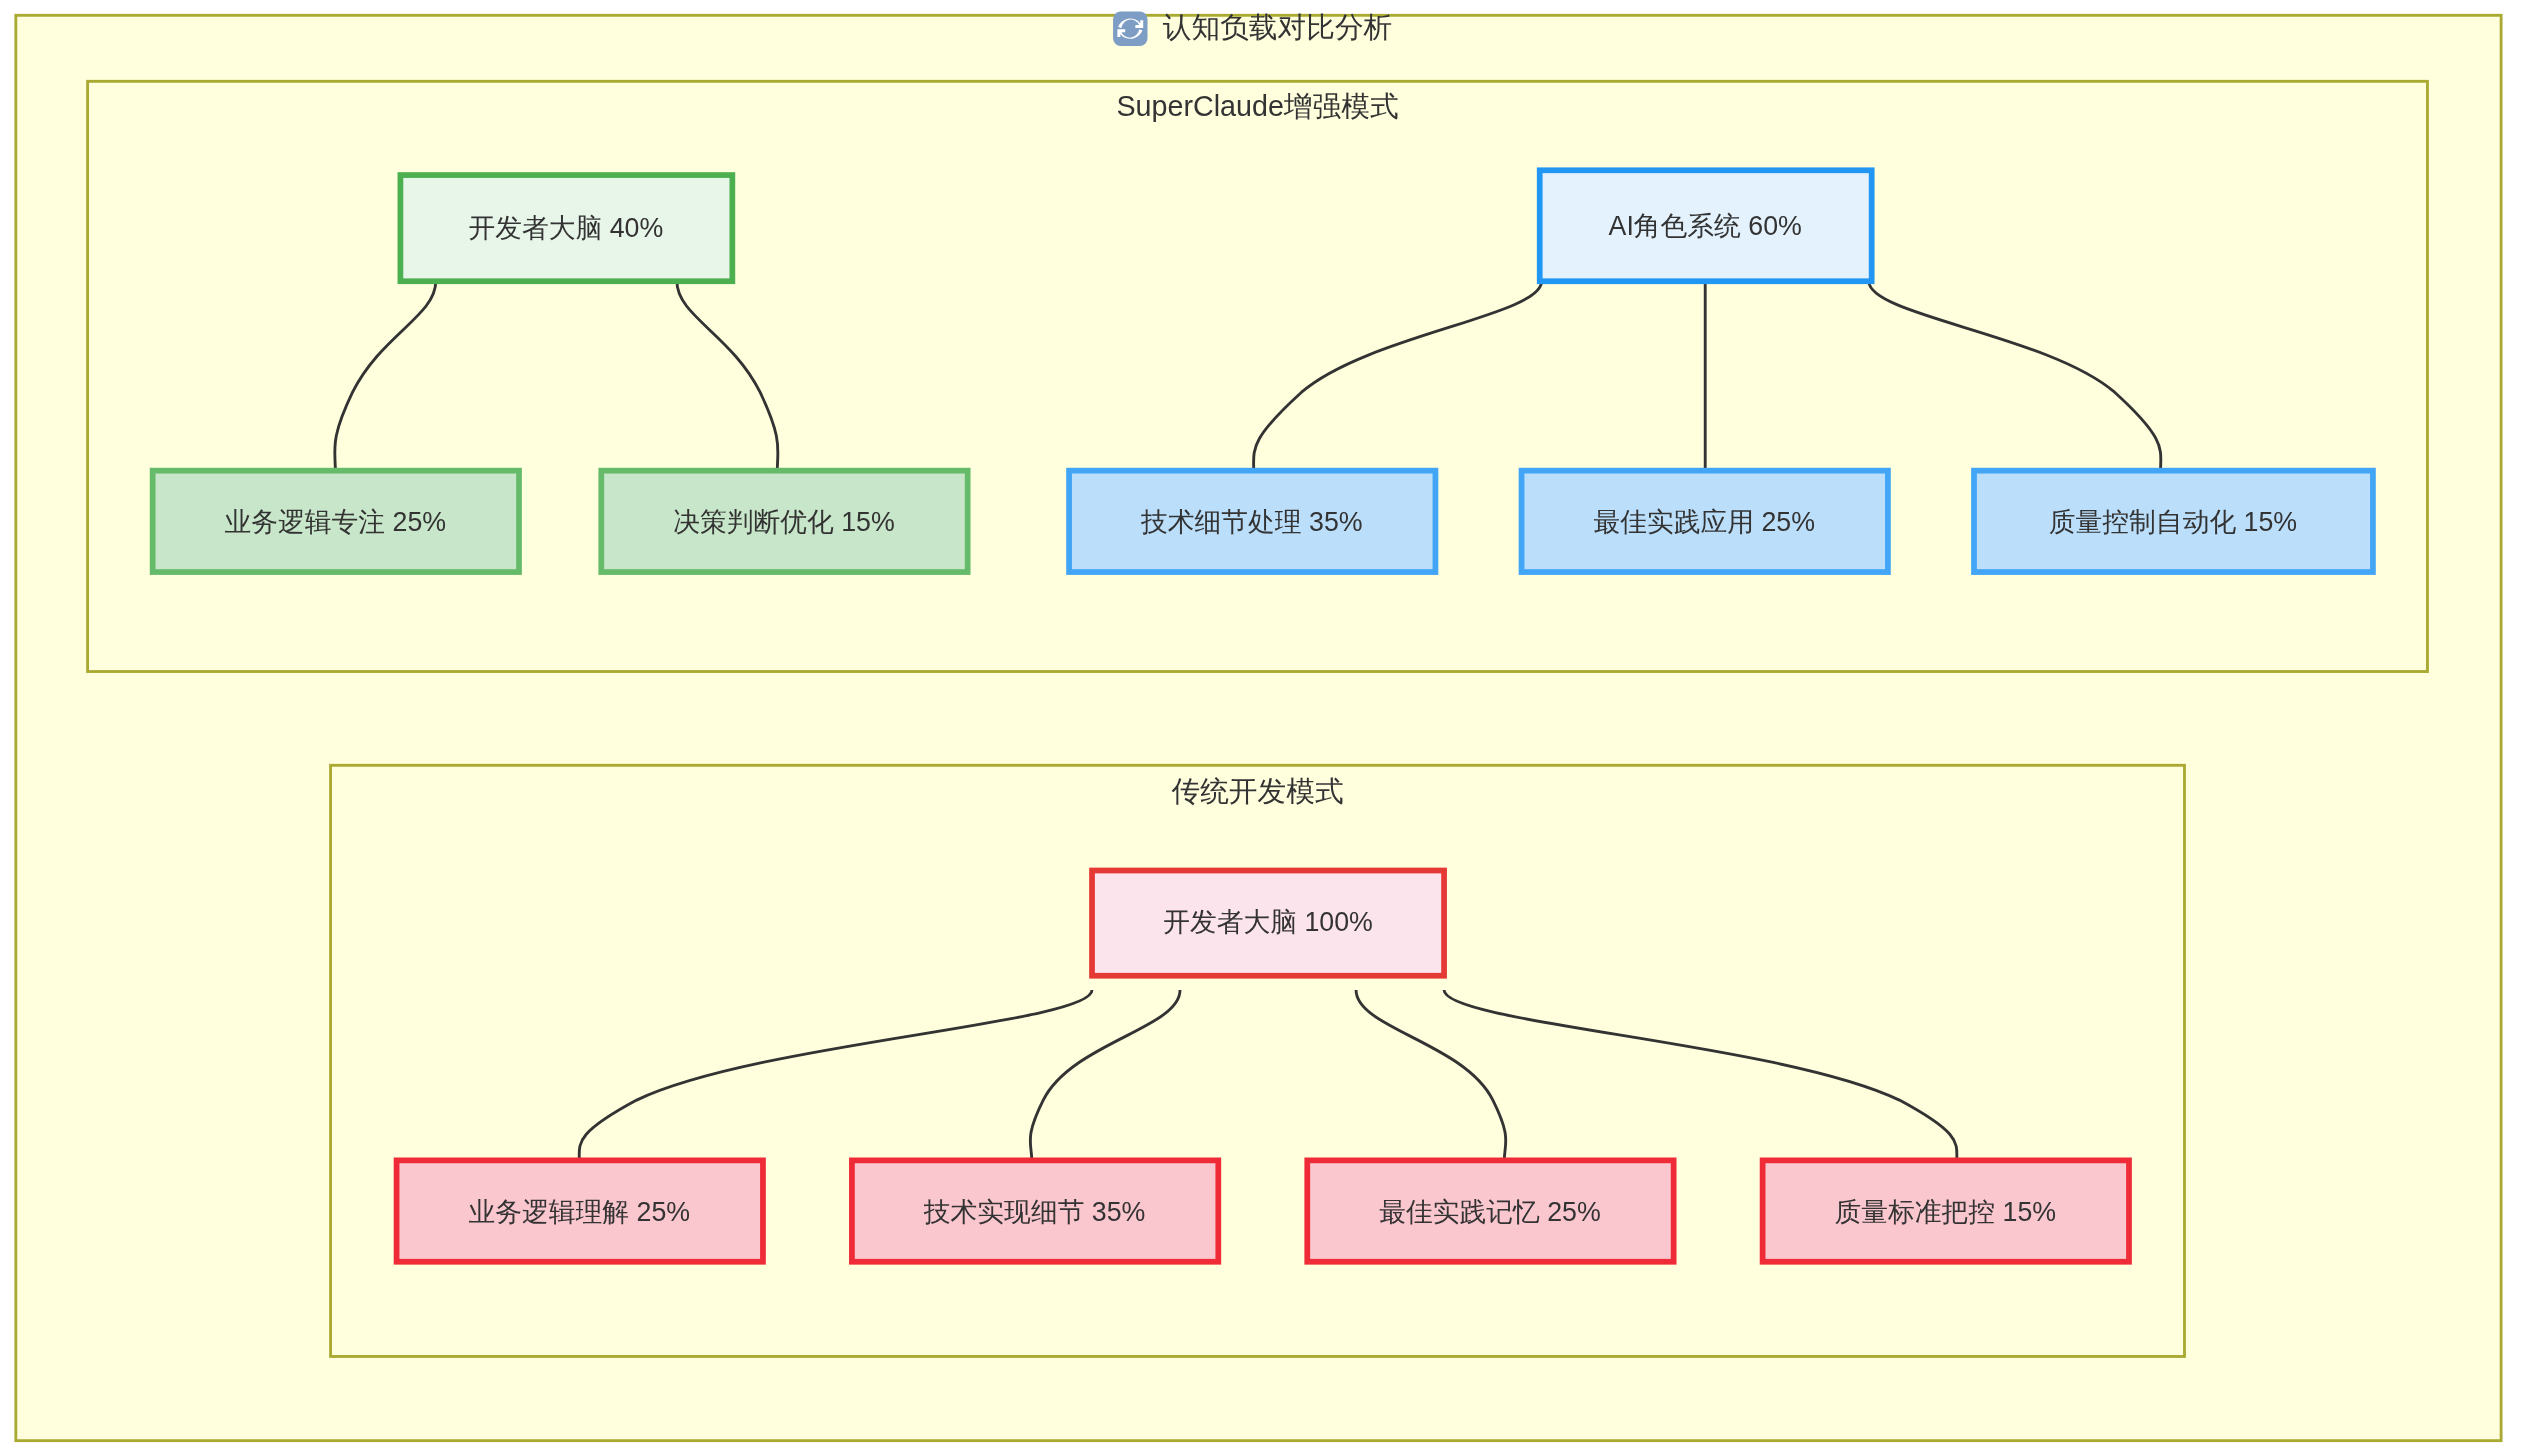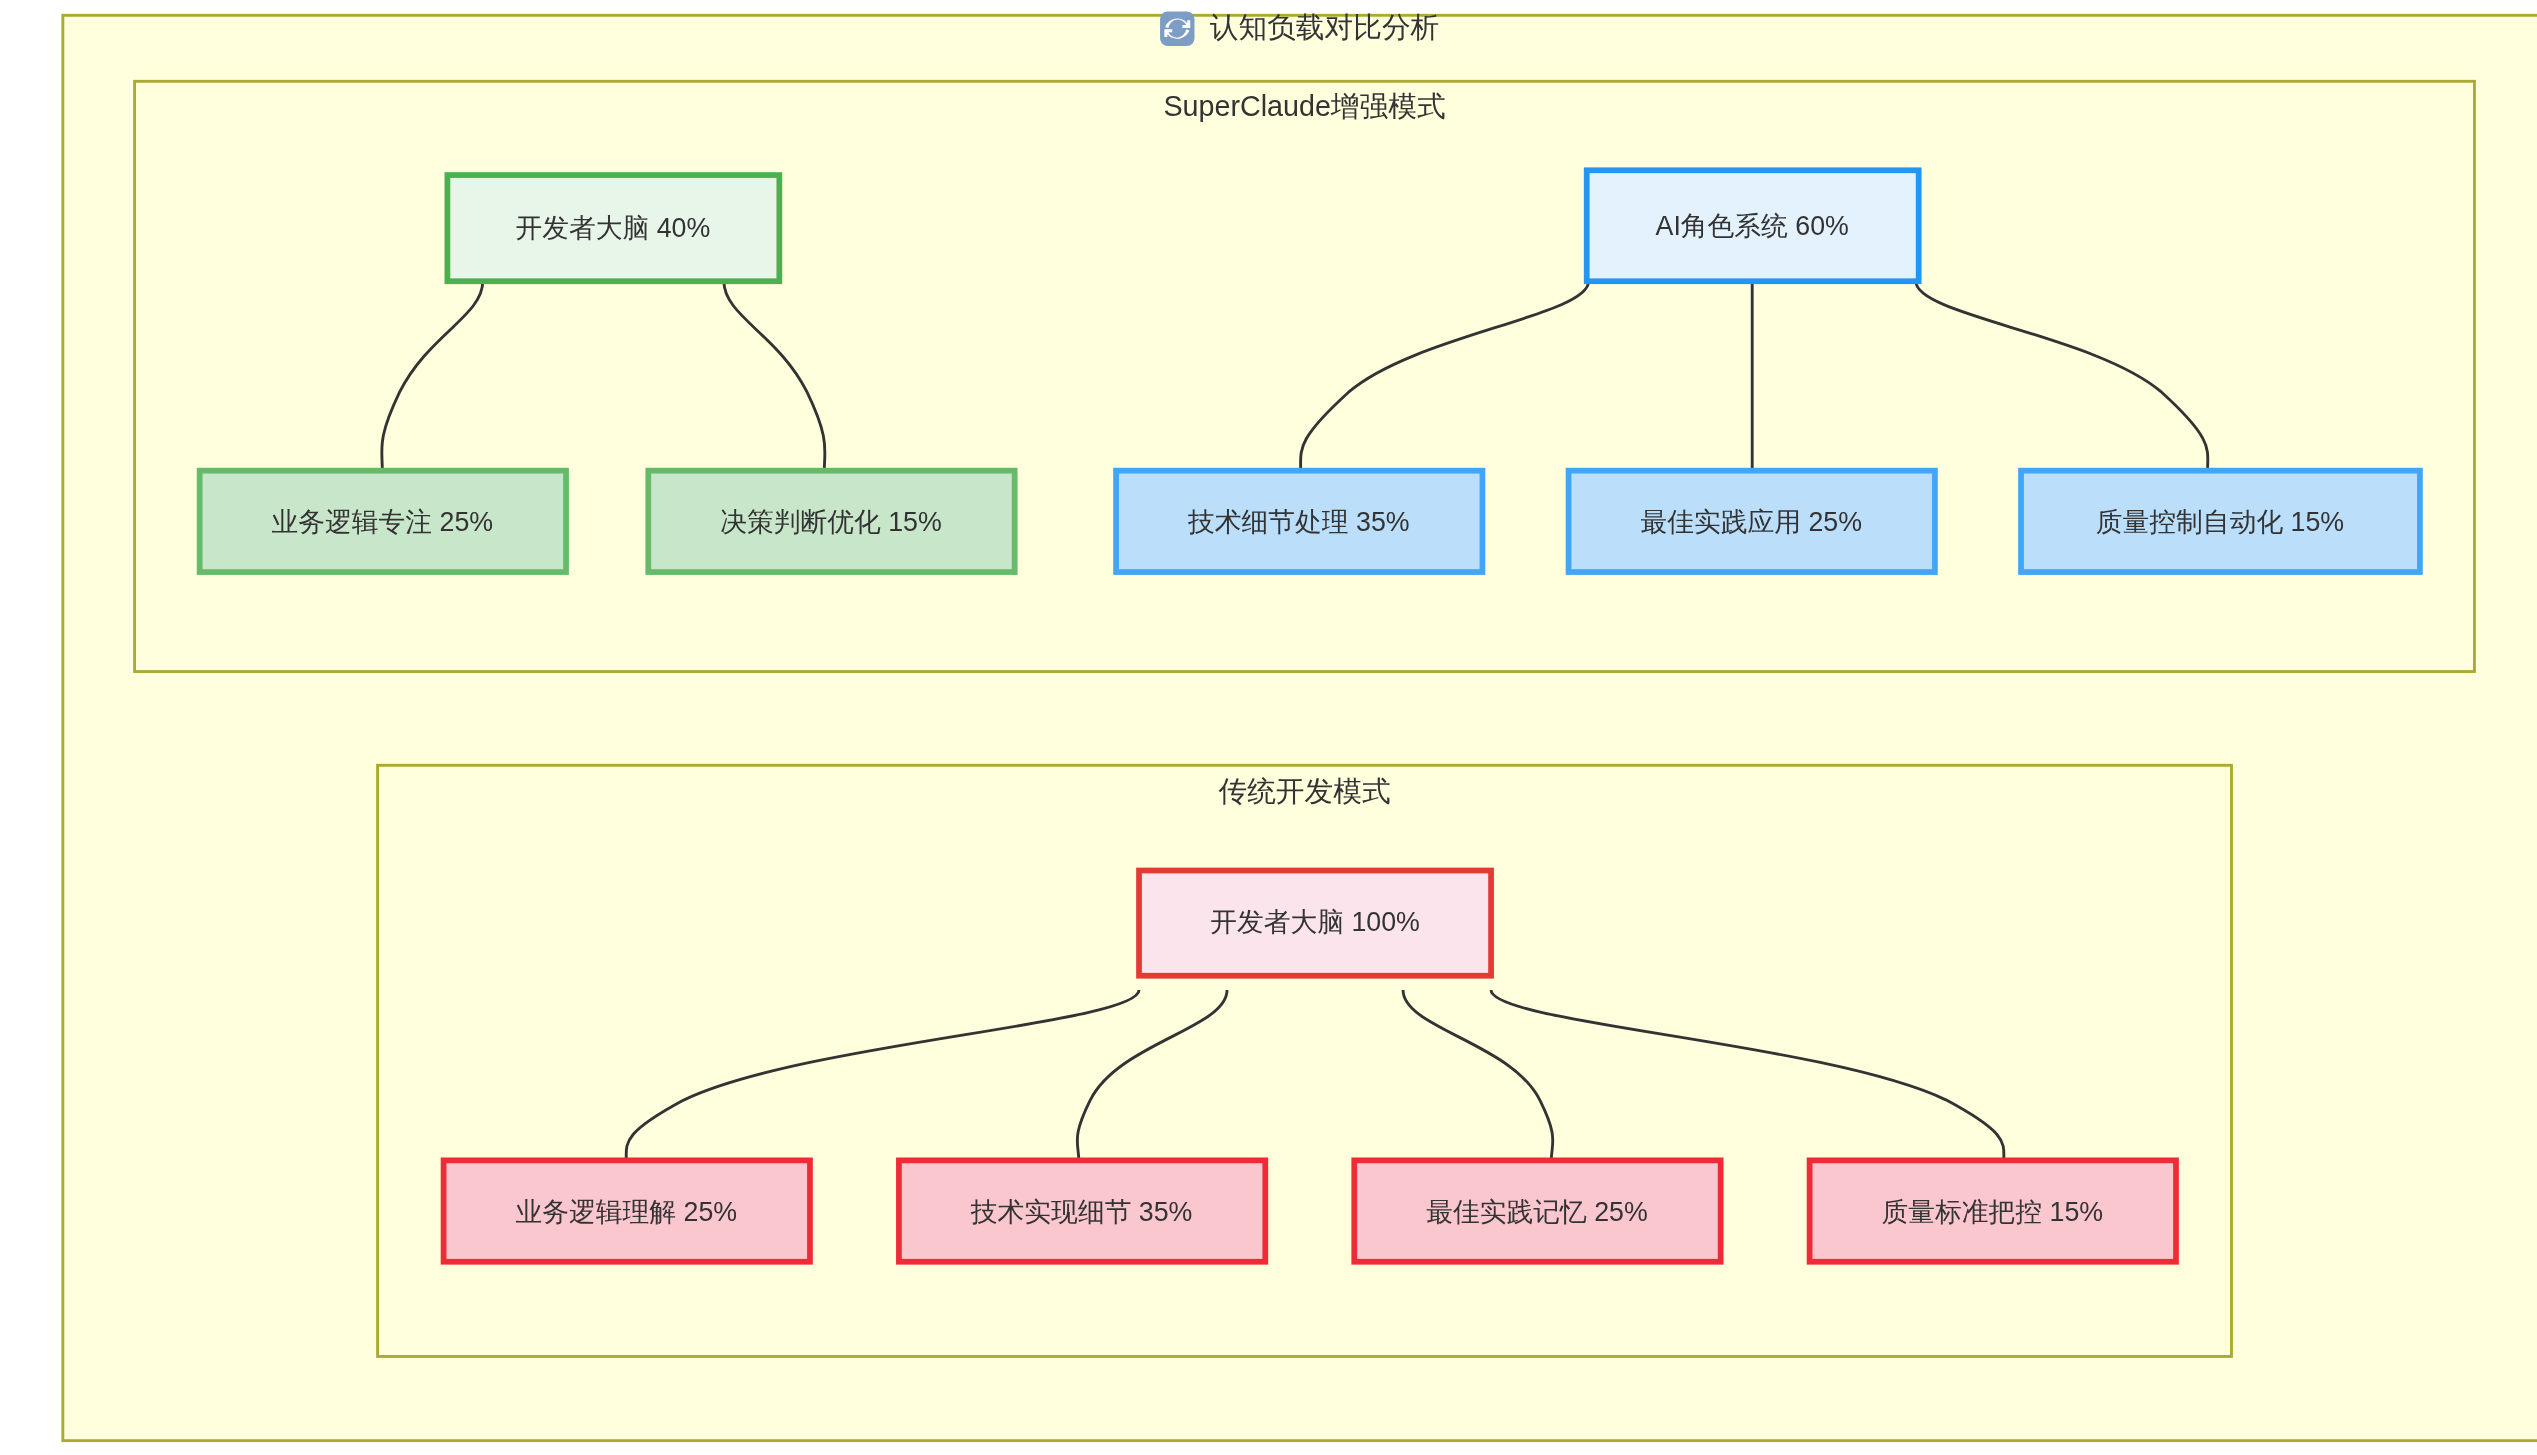--- a/index.html
+++ b/index.html
@@ -11,21 +11,20 @@
     width: 2538px;
     height: 1455px;
     font-family: "Liberation Sans", "DejaVu Sans", sans-serif;
     overflow: hidden;
   }
   #diagram-root {
     position: relative;
     width: 2484px;
     height: 1455px;
     background: #ffffff;
-    padding-left: 47px;
   }
   svg.diagram-canvas {
     display: block;
     width: 2538px;
     height: 1455px;
   }
   .frame-rect {
     fill: #ffffde;
     stroke: #aaaa33;
     stroke-width: 3;

